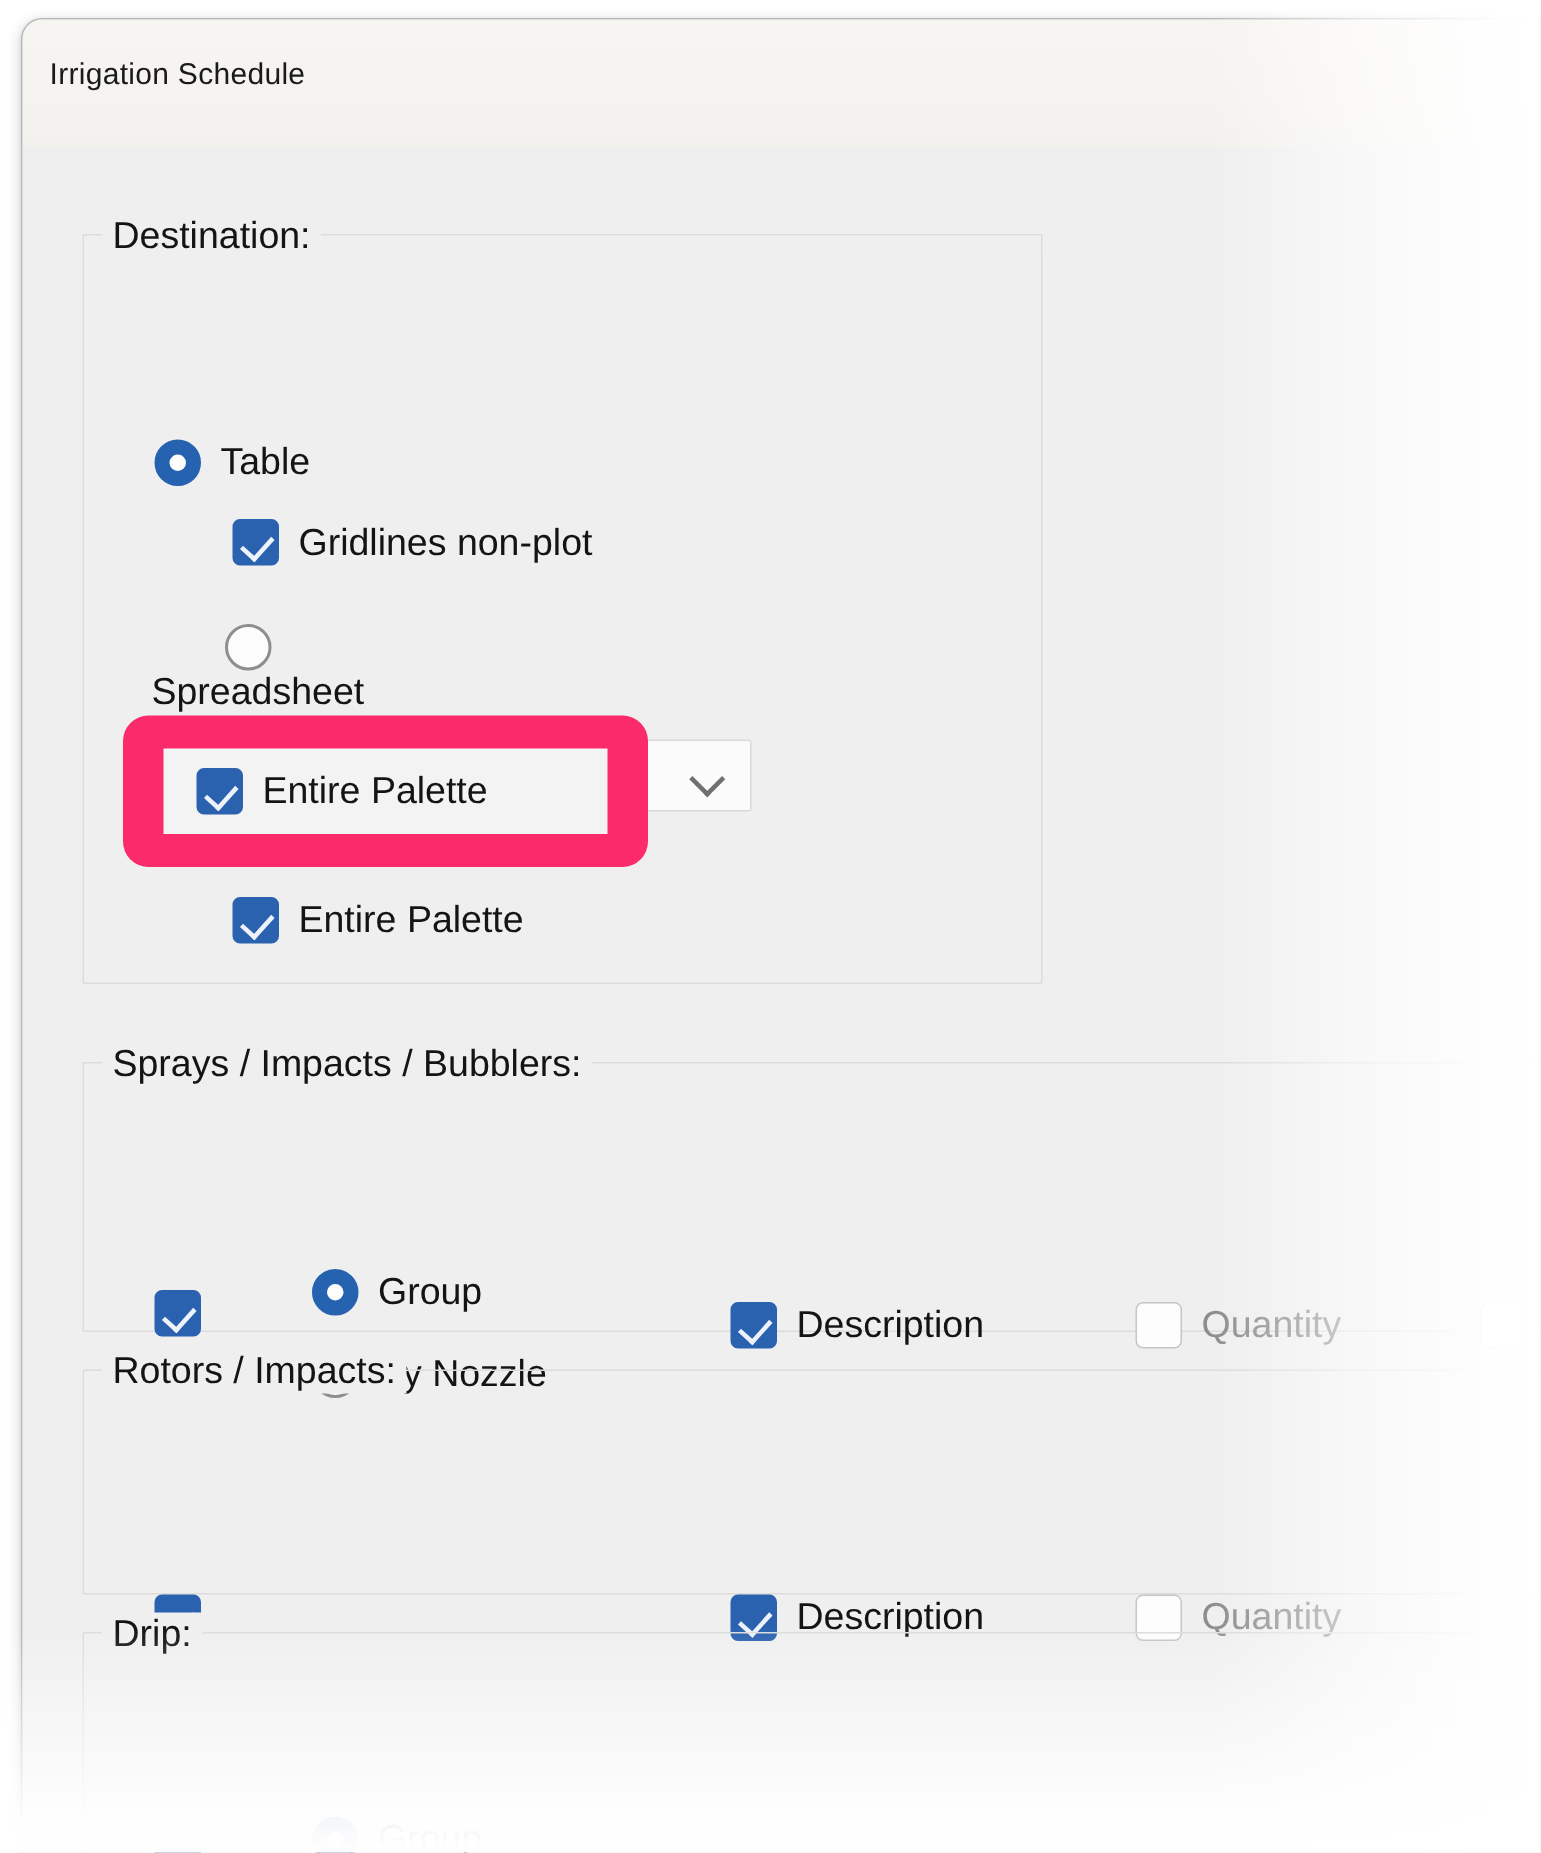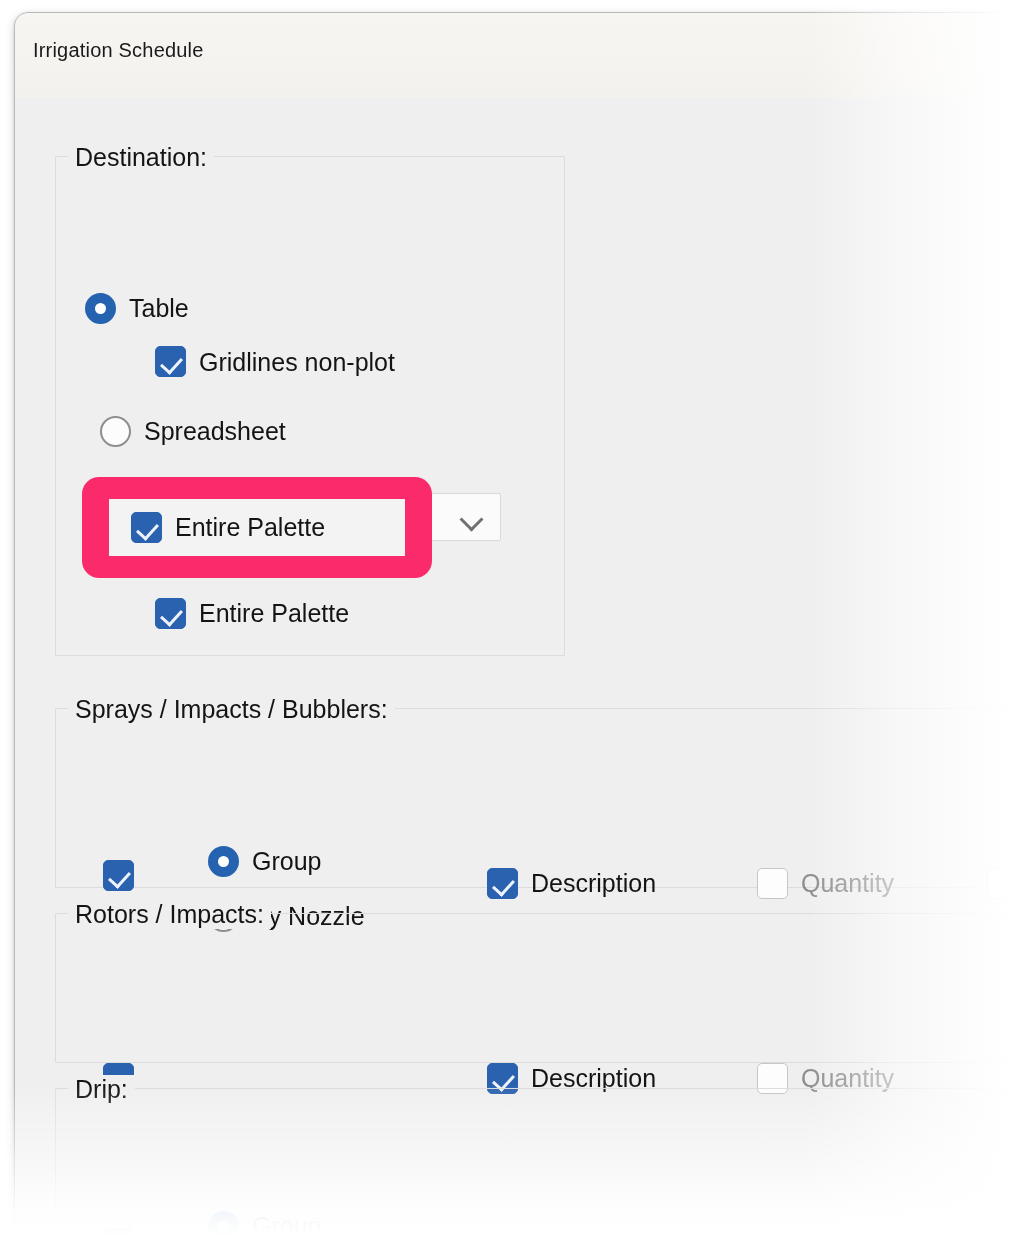--- a/index.html
+++ b/index.html
@@ -208,35 +208,35 @@
 <div id="screen">
 
   <div id="dialog">
 
     <div id="titlebar">
       <div id="title-text">Irrigation Schedule</div>
     </div>
 
     <div id="dialog-body">
 
-      <div class="groupbox" style="left:40px; top:58px; width:510px; height:500px;">
+      <div class="groupbox" style="left:40px; top:58px; width:640px; height:500px;">
         <div class="group-legend">Destination:</div>
       </div>
 
-      <div class="row" style="left:70px; top:195px;">
+      <div class="row" style="left:88px; top:195px;">
         <span class="radio checked"></span>
         <span class="ctl-label">Table</span>
       </div>
 
       <div class="row" style="left:140px; top:248px;align-items:flex-end;">
         <span class="cbox checked"></span>
         <span class="ctl-label">Gridlines non-plot</span>
       </div>
 
-      <div class="row" style="left:85px; top:318px;">
+      <div class="row" style="left:73px; top:318px;flex-direction:column;">
         <span class="radio"></span>
         <span class="ctl-label">Spreadsheet</span>
       </div>
 
       <div class="row" style="left:85px; top:395px;">
         <span class="radio"></span>
         <span style="display:inline-block; width:18px;"></span>
         <span class="combo">
           <span class="combo-value"></span>
           <span class="combo-chevron"></span>

